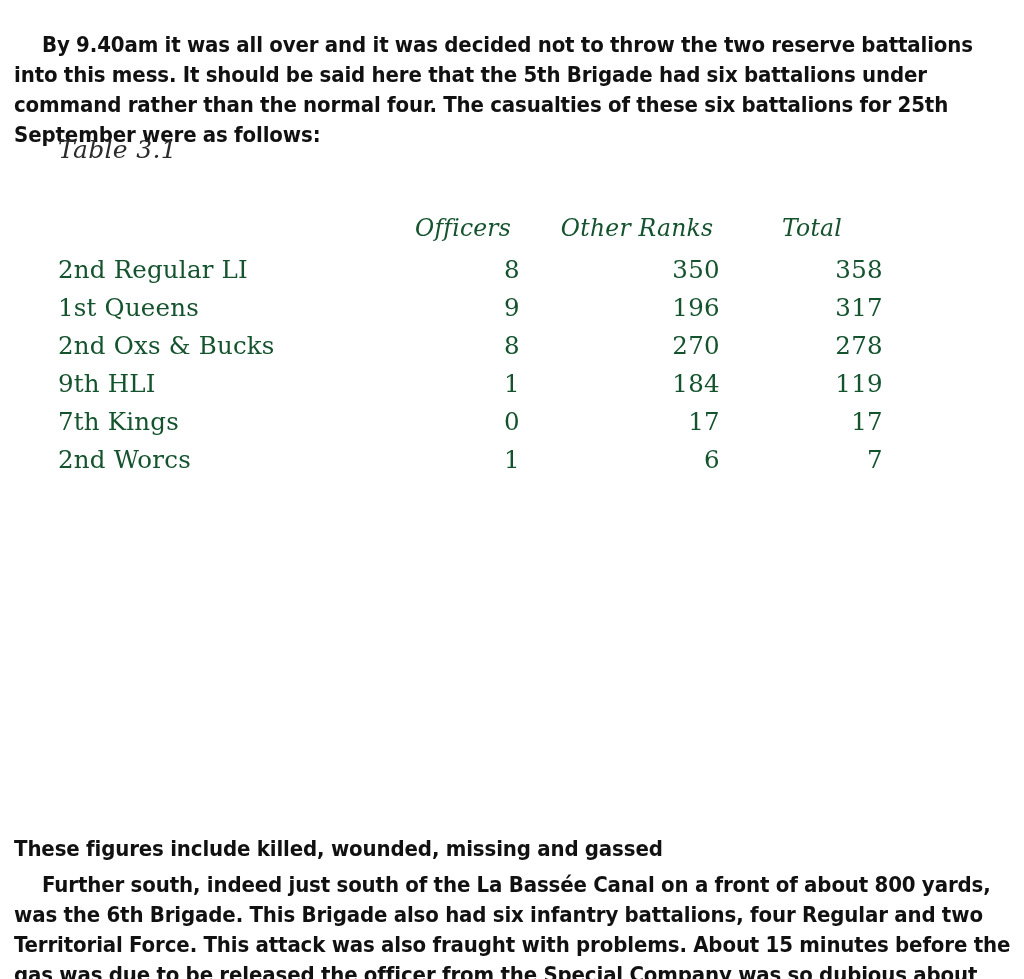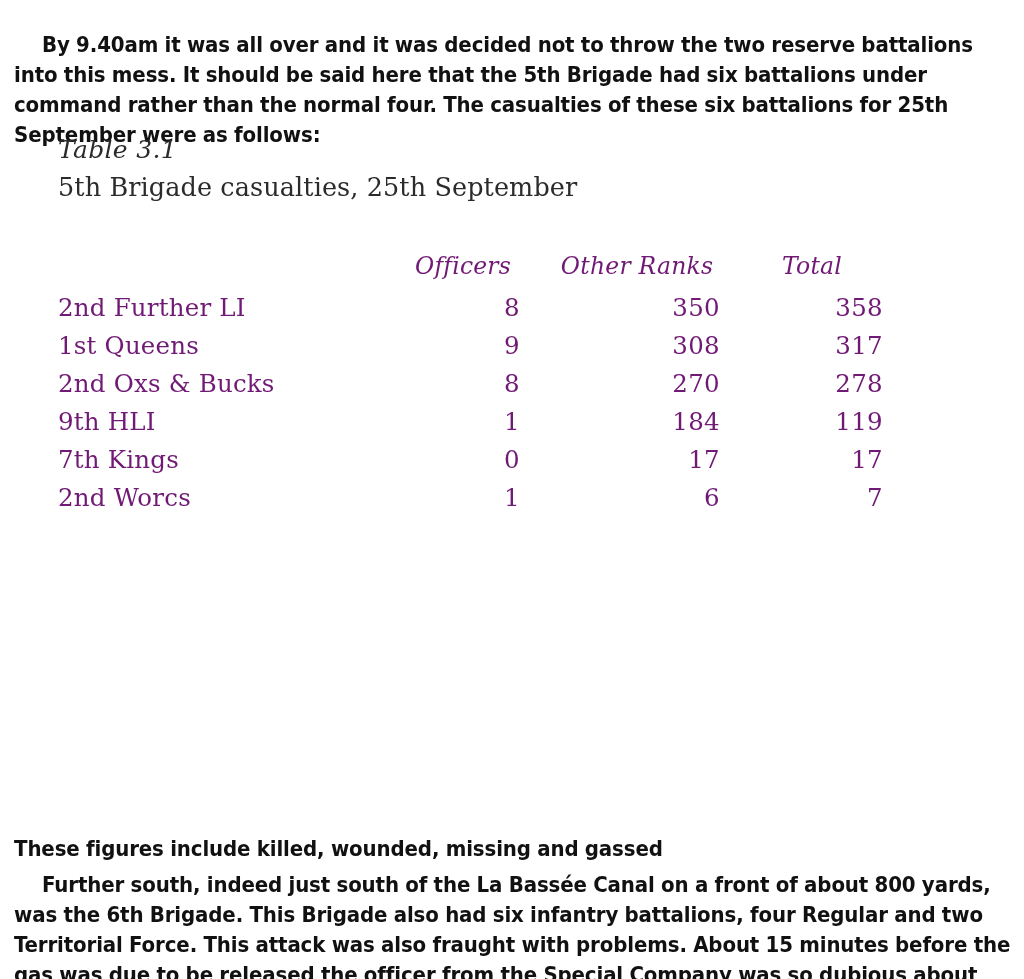--- a/index.html
+++ b/index.html
@@ -73,21 +73,21 @@
     border-collapse: collapse;
     margin-top: 37px;
     width: 830px;
     table-layout: fixed;
   }
   table.casualties th,
   table.casualties td {
     padding: 0;
     border: 0;
     font-family: "DejaVu Serif", "Liberation Serif", serif;
-    color: #701a75;
+    color: #14532d;
     height: 38px;
     line-height: 38px;
     font-size: 24.5px;
     vertical-align: baseline;
     white-space: nowrap;
   }
   table.casualties th {
     font-style: italic;
     font-weight: normal;
     font-size: 23.5px;
@@ -130,48 +130,47 @@
 <body>
 
 <div class="page">
 
   <p id="top-paragraph" class="prose indent">By 9.40am it was all over and it was decided not to throw the two reserve battalions into this mess. It should be said here that the 5th Brigade had six battalions under command rather than the normal four. The casualties of these six battalions for 25th September were as follows:</p>
 
   <div id="table-block">
 
     <div class="tbl-caption-num">Table 3.1</div>
 
-    <div class="tbl-caption-title">5th Brigade casualties, 25th September</div>
 
     <table class="casualties">
       <colgroup>
         <col class="c-unit">
           <col class="c-off">
           <col class="c-other">
           <col class="c-total">
       </colgroup>
       <thead>
         <tr>
           <th class="unit-head"></th>
           <th>Officers</th>
           <th>Other Ranks</th>
           <th>Total</th>
         </tr>
       </thead>
       <tbody>
         <tr>
-          <td class="unit">2nd Further LI</td>
+          <td class="unit">2nd Regular LI</td>
           <td class="num off">8</td>
           <td class="num other">350</td>
           <td class="num total">358</td>
         </tr>
         <tr>
           <td class="unit">1st Queens</td>
           <td class="num off">9</td>
-          <td class="num other">308</td>
+          <td class="num other">196</td>
           <td class="num total">317</td>
         </tr>
         <tr>
           <td class="unit">2nd Oxs &amp; Bucks</td>
           <td class="num off">8</td>
           <td class="num other">270</td>
           <td class="num total">278</td>
         </tr>
         <tr>
           <td class="unit">9th HLI</td>

